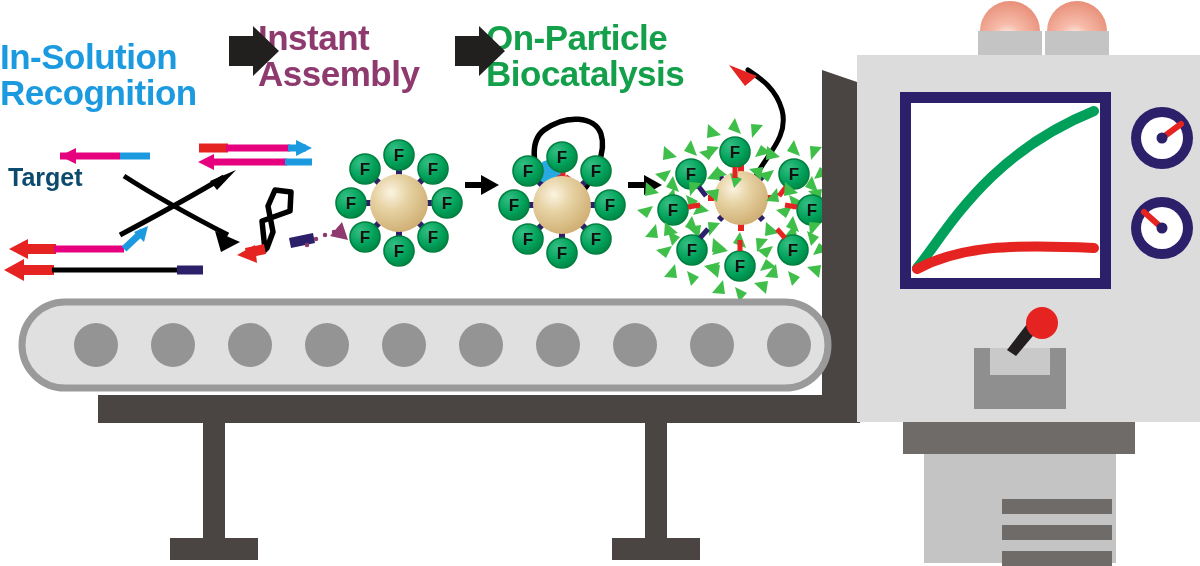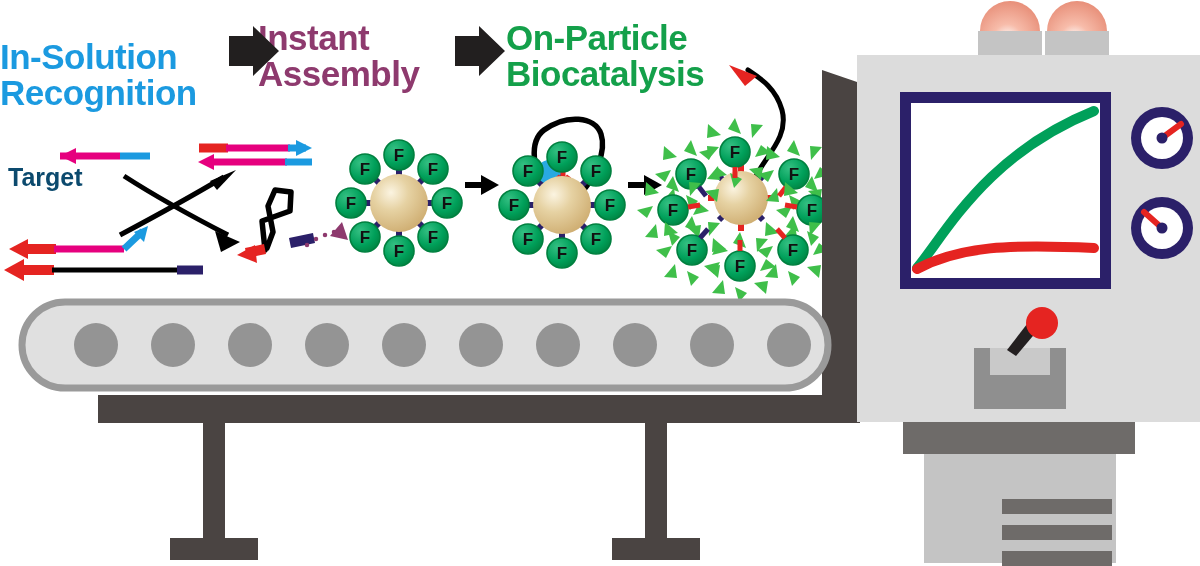--- a/index.html
+++ b/index.html
@@ -2,21 +2,21 @@
 <html><head>
 <meta charset="utf-8">
 <style>
   html,body{margin:0;padding:0;background:#ffffff;}
   body{width:1200px;height:566px;overflow:hidden;font-family:"Liberation Sans",sans-serif;}
   #stage{position:relative;width:1200px;height:566px;background:#fff;}
   #stage svg{position:absolute;left:0;top:0;}
   .hdr{position:absolute;font-weight:bold;line-height:1.02;white-space:pre;}
   #h1{left:0px;top:20px;width:240px;font-size:35px;color:#1b9ae0;letter-spacing:-0.5px;margin-top:19px;}
   #h2{left:258px;top:20px;width:200px;font-size:35px;color:#8e3a6e;letter-spacing:-0.5px;}
-  #h3{left:486px;top:20px;width:250px;font-size:35px;color:#14a04a;letter-spacing:-0.5px;margin-left:20px;}
+  #h3{left:486px;top:20px;width:250px;font-size:35px;color:#14a04a;letter-spacing:-0.5px;}
   #targetLbl{position:absolute;left:8px;top:163px;font-size:25px;font-weight:bold;color:#0c4a6e;}
   .fchar{font-size:17px;font-weight:bold;fill:#111;font-family:"Liberation Sans",sans-serif;}
 </style>
 </head>
 <body>
 
 <div id="stage">
 
   <div class="hdr" id="h1">In-Solution
 Recognition</div>

